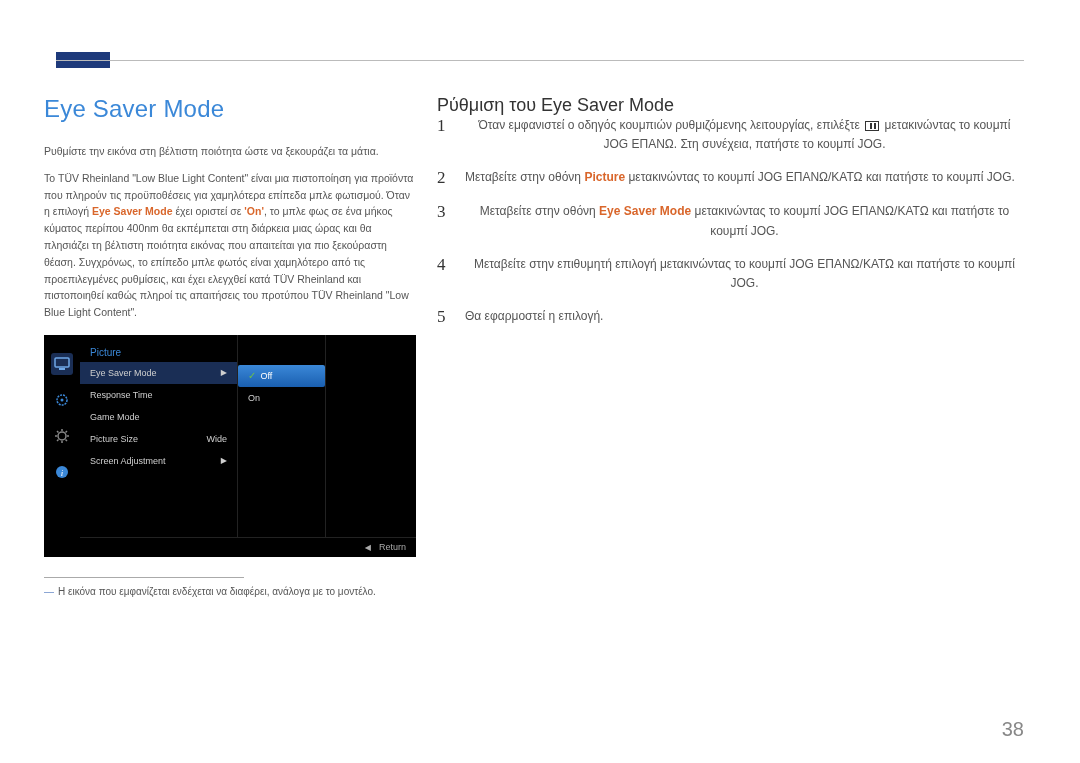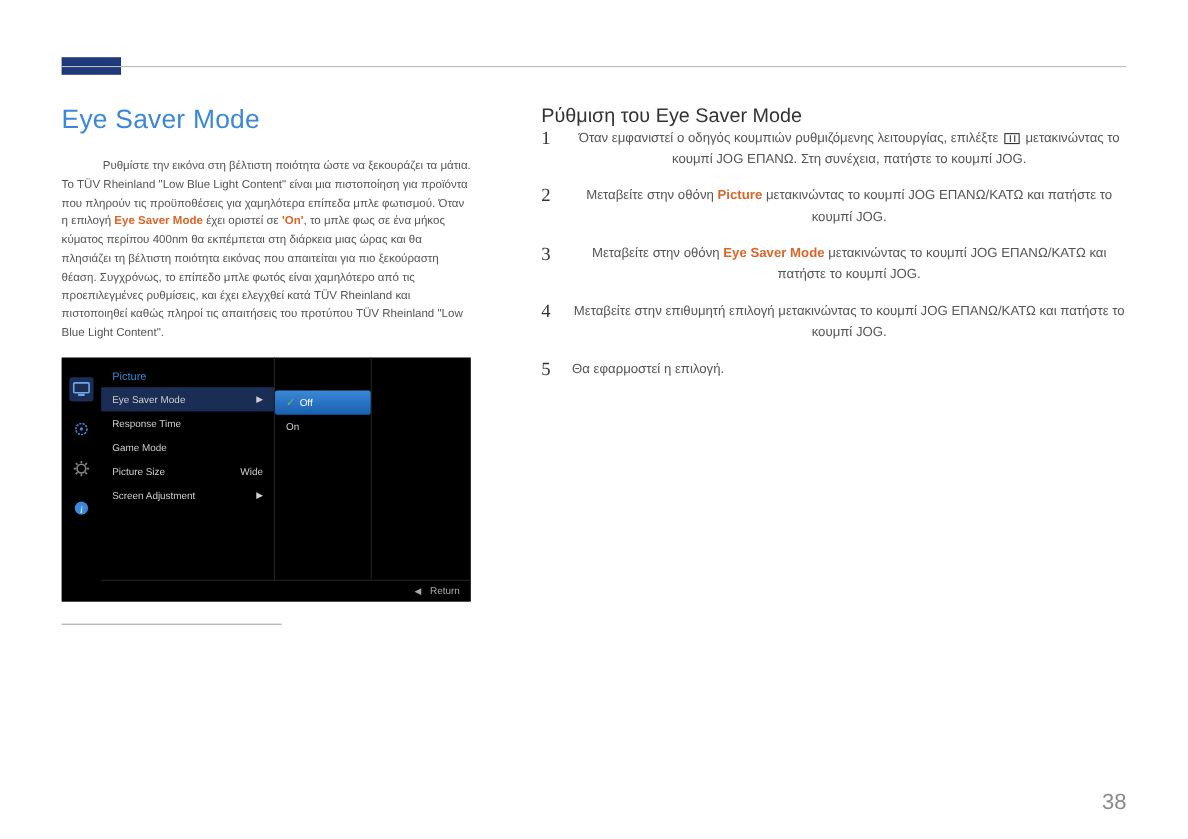--- a/index.html
+++ b/index.html
@@ -23,44 +23,44 @@
     position: absolute;
     top: 52px;
     left: 56px;
     width: 54px;
     height: 16px;
     background: #1e3a7b;
   }
   .page {
     position: absolute;
     top: 95px;
-    left: 56px;
+    left: 44px;
     right: 56px;
     display: flex;
-    gap: 64px;
+    gap: 21px;
   }
   .col-left { width: 372px; }
   .col-right { flex: 1; }
   h1 {
     color: #3b88d8;
     font-weight: 400;
     font-size: 24px;
     margin-bottom: 20px;
     letter-spacing: 0.2px;
   }
   h2 {
     color: #333;
     font-weight: 400;
     font-size: 18px;
   }
   .intro {
     font-size: 10.5px;
     line-height: 1.6;
     color: #555;
-    text-align: right;
+    margin-bottom: 10px;
   }
   .desc {
     font-size: 10.5px;
     line-height: 1.6;
     color: #555;
     margin-bottom: 14px;
   }
   .hl-orange { color: #d9662b; font-weight: bold; }
 
   
@@ -248,20 +248,21 @@
             </div>
         </div>
       </div>
       <div class="osd-footer">
         <span class="tri">◀</span>
         <span>Return</span>
       </div>
     </div>
 
     <hr class="footnote-sep">
+    <p class="footnote"><span class="dash">―</span><span>Η εικόνα που εμφανίζεται ενδέχεται να διαφέρει, ανάλογα με το μοντέλο.</span></p>
   </div>
 
   <div class="col-right">
     <h2>Ρύθμιση του Eye Saver Mode</h2>
     <div class="steps">
       <div class="step">
         <div class="step-num">1</div>
         <div class="step-text">
           <span>Όταν εμφανιστεί ο οδηγός κουμπιών ρυθμιζόμενης λειτουργίας, επιλέξτε </span><span class="inline-icon"></span><span> μετακινώντας το κουμπί JOG ΕΠΑΝΩ. Στη συνέχεια, πατήστε το κουμπί JOG.</span>
         </div>

